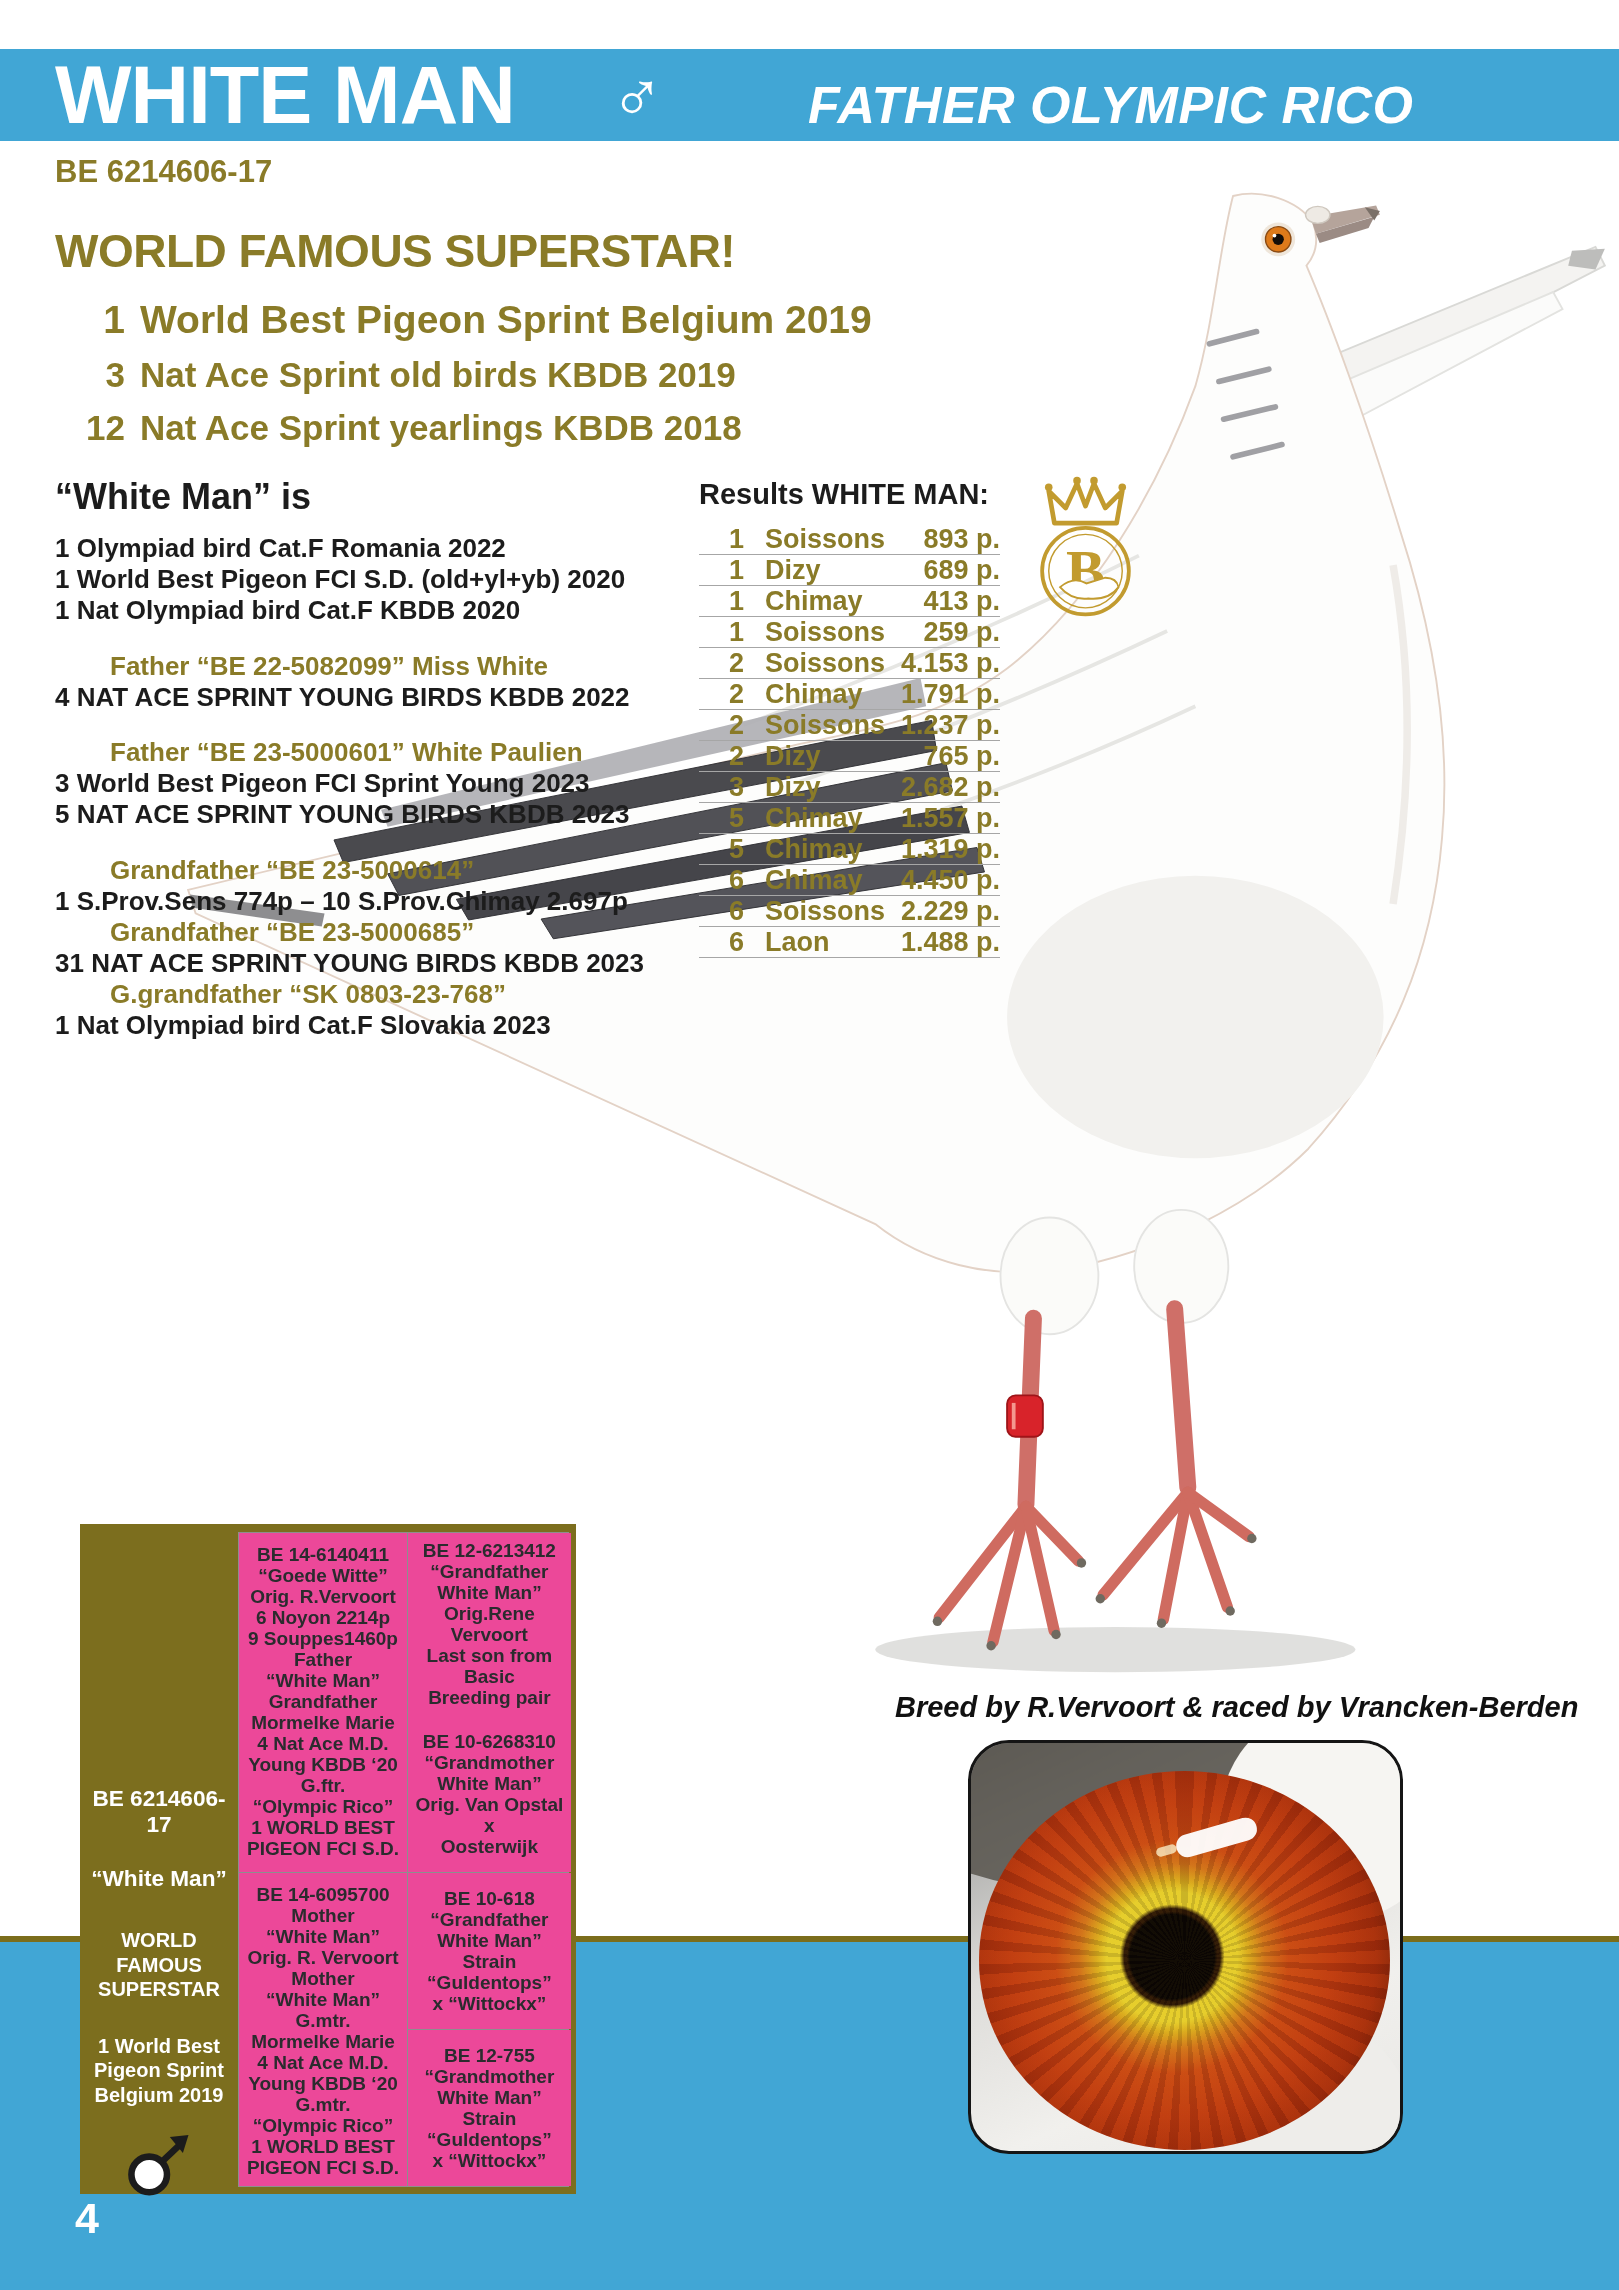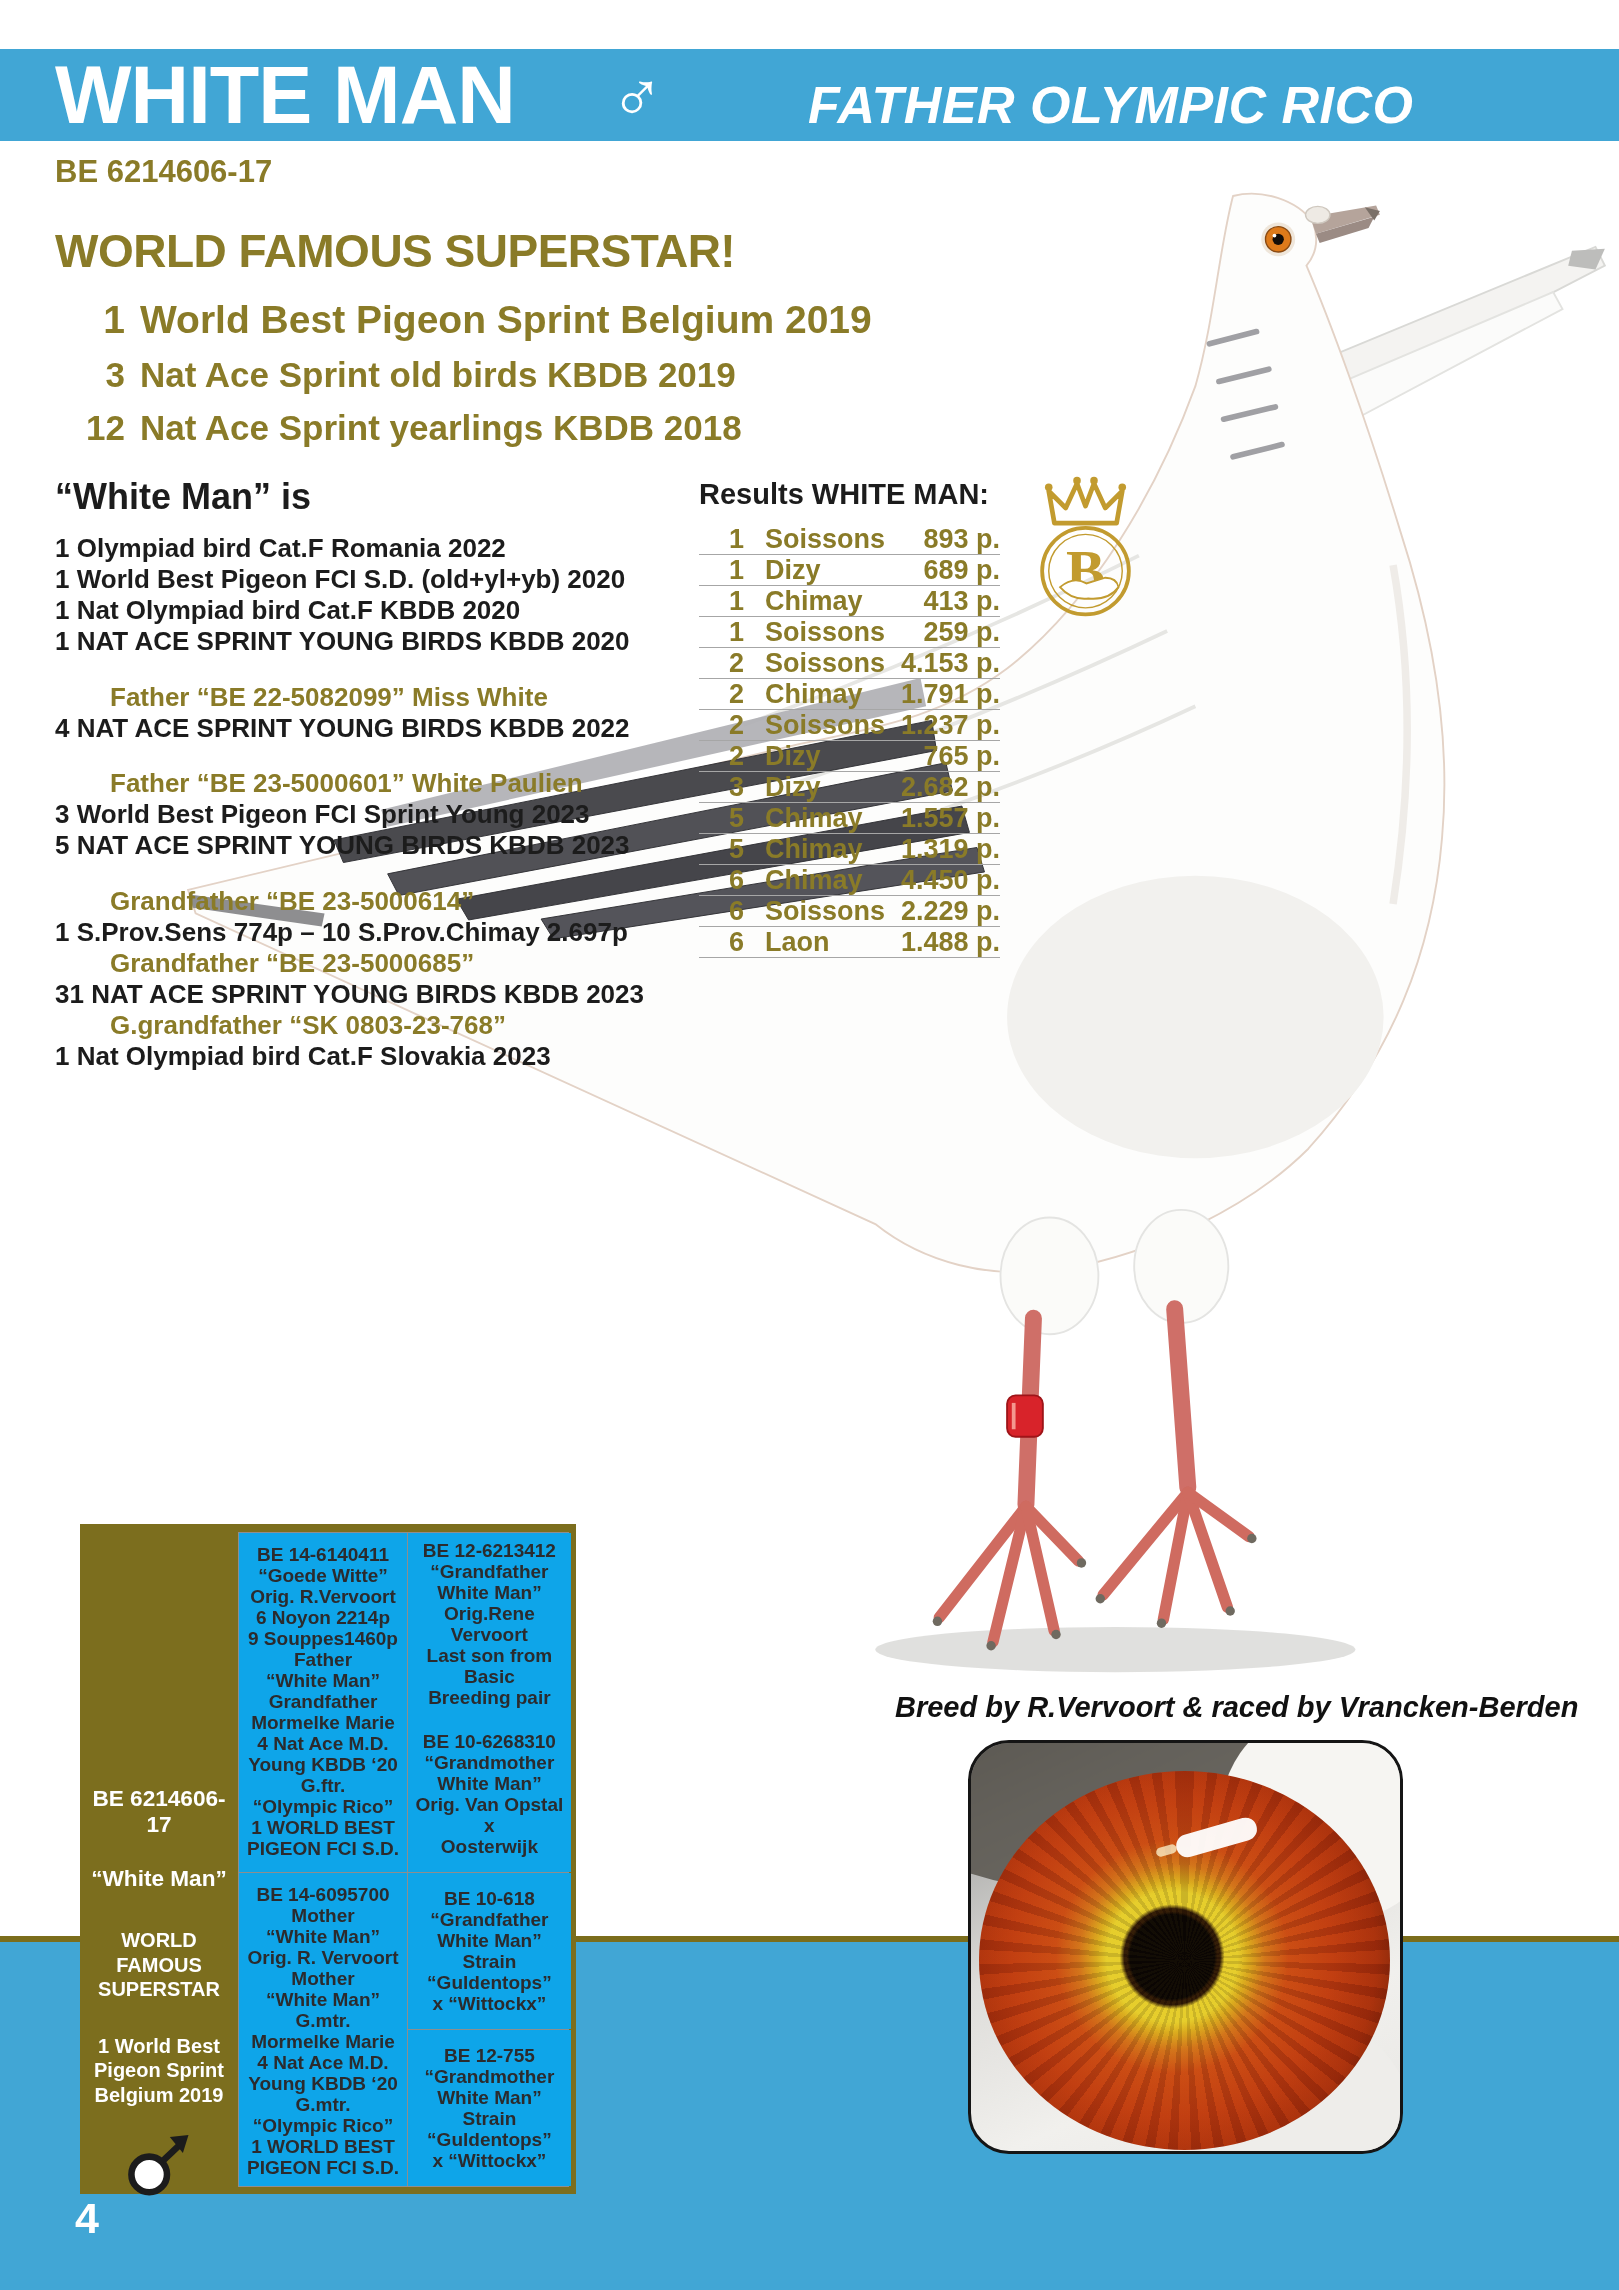--- a/index.html
+++ b/index.html
@@ -53,21 +53,21 @@
 
   
   .ped-outer { position:absolute; left:80px; top:1524px; width:496px; height:670px; background:#7c6e1e; z-index:5; }
   .ped-subject { position:absolute; left:0; top:0; width:158px; height:670px; color:#fff; text-align:center; padding:262px 7.5px 0 7.5px; }
   .ps-ring { font-size:22.6px; font-weight:bold; margin-bottom:28px; }
   .ps-name { font-size:22.6px; font-weight:bold; margin-bottom:36px; }
   .ps-t { font-size:20px; font-weight:bold; line-height:24.5px; }
   .ps-gap { height:32px; }
   .ps-icon { margin-top:28px; }
   .ped-grid { position:absolute; left:158px; top:7.5px; width:331px; height:655px; display:grid; grid-template-columns:168px 163px; grid-template-rows:repeat(4,1fr); background:#8e8e8e; gap:0.9px; border:0.9px solid #8e8e8e; }
-  .ped-cell { background:#0ea5e9; color:#2b2b2e; font-weight:bold; text-align:center; font-size:19px; line-height:21px; display:flex; flex-direction:column; align-items:center; padding:7.5px 1.9px; }
+  .ped-cell { background:#ec4899; color:#2b2b2e; font-weight:bold; text-align:center; font-size:19px; line-height:21px; display:flex; flex-direction:column; align-items:center; padding:7.5px 1.9px; }
   .ped-cell.parent { grid-column:1; justify-content:flex-start; padding-top:11.3px; }
   .ped-cell.f { grid-row:1 / 3; }
   .ped-cell.m { grid-row:3 / 5; }
   .ped-cell.gp { grid-column:2; justify-content:center; }
 
   
   .eye-photo { position:absolute; left:968px; top:1740px; width:435px; height:414px; border:3.8px solid #151515; border-radius:41px; overflow:hidden; z-index:6;
     background:linear-gradient(155deg,#7e7e7c 0%,#a9a9a7 14%,#dddcd9 40%,#f1f0ed 70%,#e7e6e3 100%); }
   .eye-shade { position:absolute; left:-85px; top:-113px; width:471px; height:254px; background:#57534c; border-radius:50%; transform:rotate(-10deg); opacity:.85; }
   .eye-fluff { position:absolute; right:-47px; top:-38px; width:226px; height:217px; background:#f6f5f2; border-radius:50%; }
@@ -110,21 +110,20 @@
       </div>
     </div>
 
   <div class="is-section">
     <div class="is-title">“White Man” is</div>
     <div>
 
         <div class="isline b">1 Olympiad bird Cat.F Romania 2022</div>
         <div class="isline b">1 World Best Pigeon FCI S.D. (old+yl+yb) 2020</div>
         <div class="isline b">1 Nat Olympiad bird Cat.F KBDB 2020</div>
-        <div class="isline b">1 NAT ACE SPRINT YOUNG BIRDS KBDB 2020</div>
         <div class="isline h gap">Father “BE 22-5082099” Miss White</div>
         <div class="isline b">4 NAT ACE SPRINT YOUNG BIRDS KBDB 2022</div>
         <div class="isline h gap">Father “BE 23-5000601” White Paulien</div>
         <div class="isline b">3 World Best Pigeon FCI Sprint Young 2023</div>
         <div class="isline b">5 NAT ACE SPRINT YOUNG BIRDS KBDB 2023</div>
         <div class="isline h gap">Grandfather “BE 23-5000614”</div>
         <div class="isline b">1 S.Prov.Sens 774p – 10 S.Prov.Chimay 2.697p</div>
         <div class="isline h">Grandfather “BE 23-5000685”</div>
         <div class="isline b">31 NAT ACE SPRINT YOUNG BIRDS KBDB 2023</div>
         <div class="isline h">G.grandfather “SK 0803-23-768”</div>

